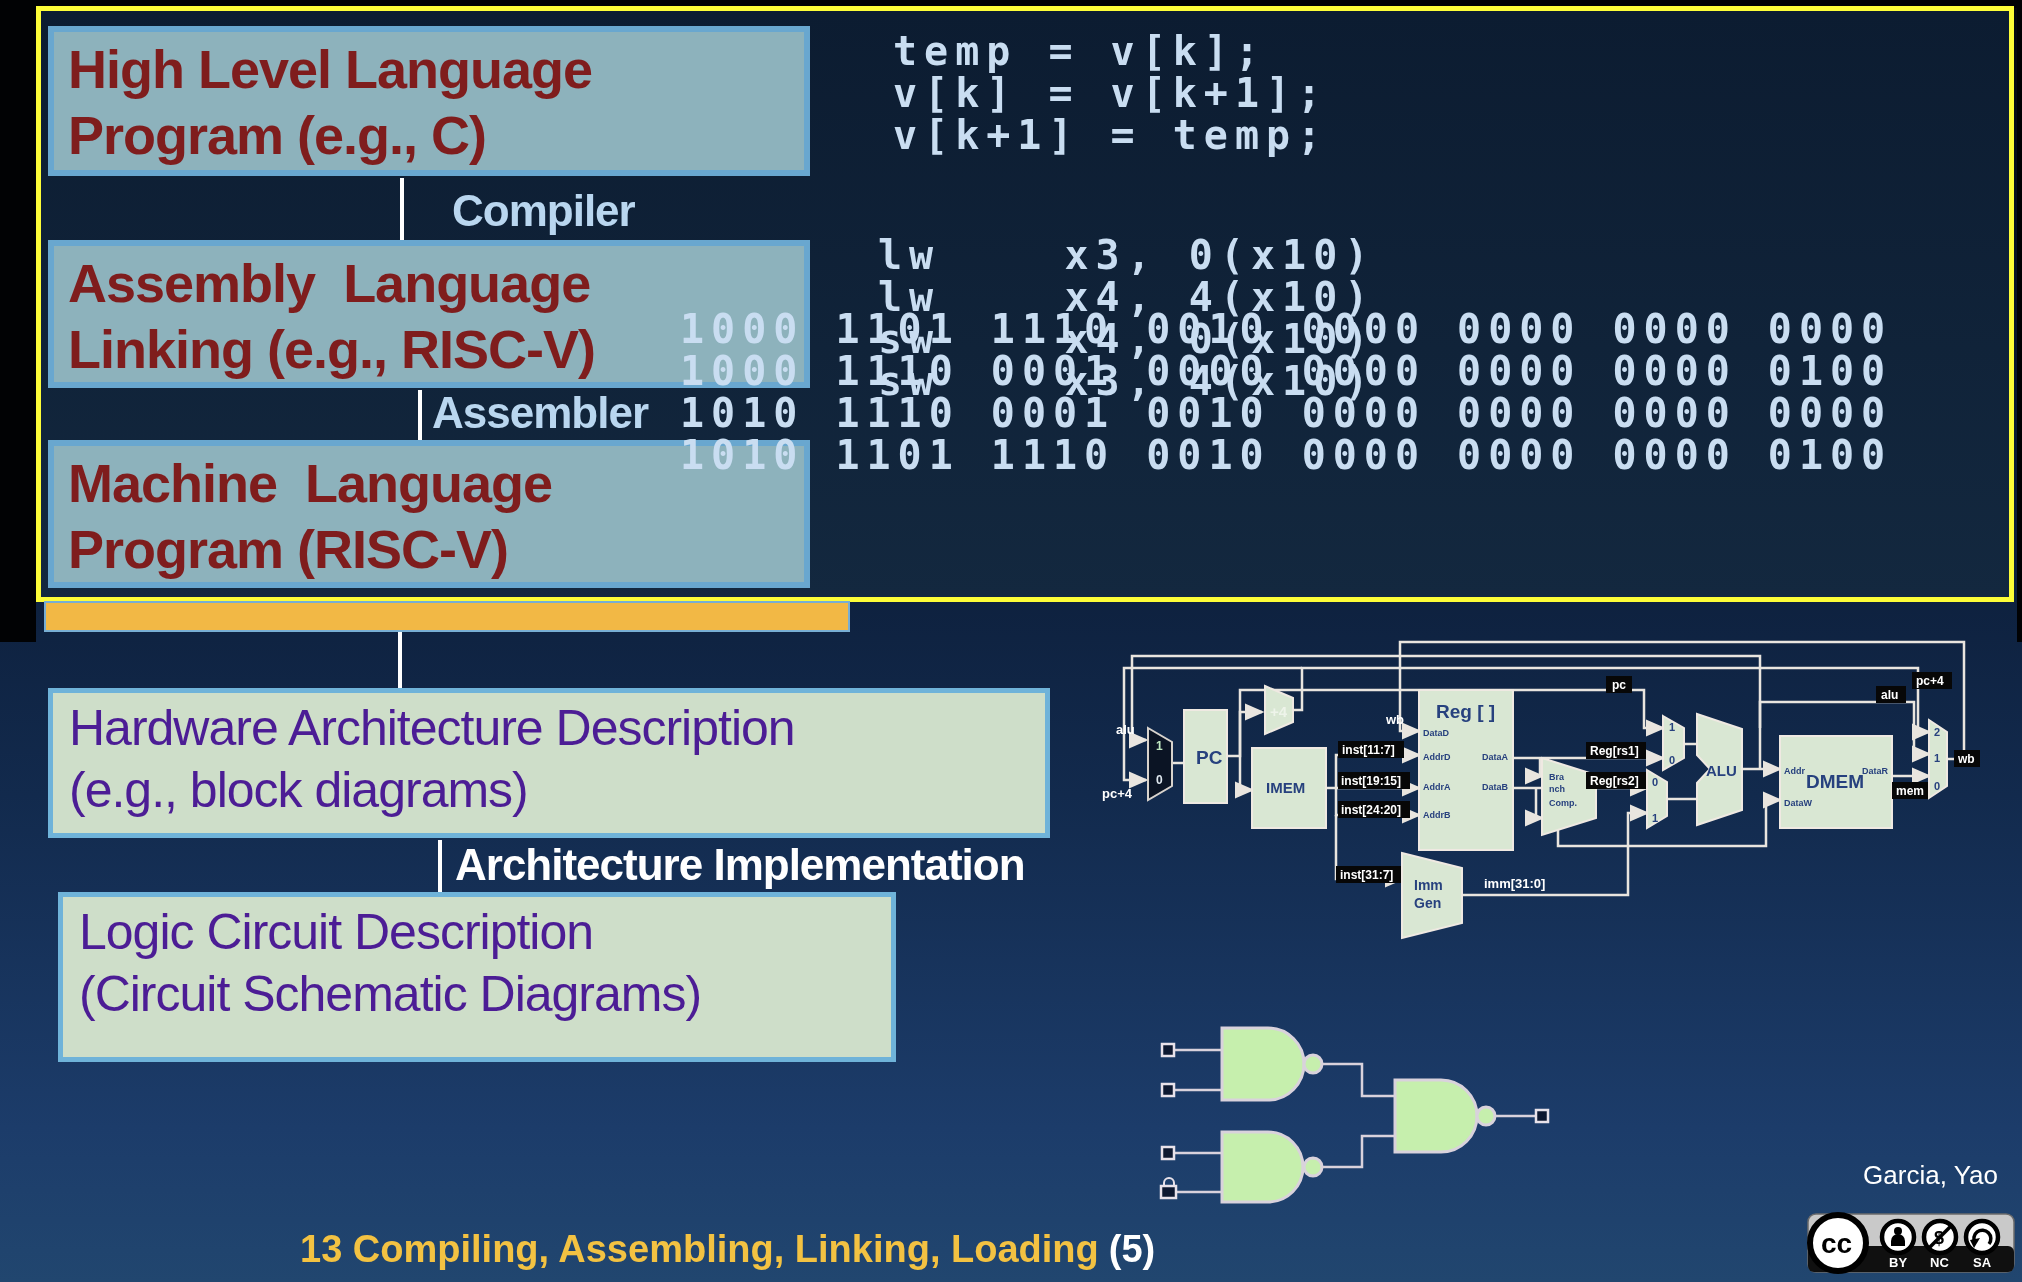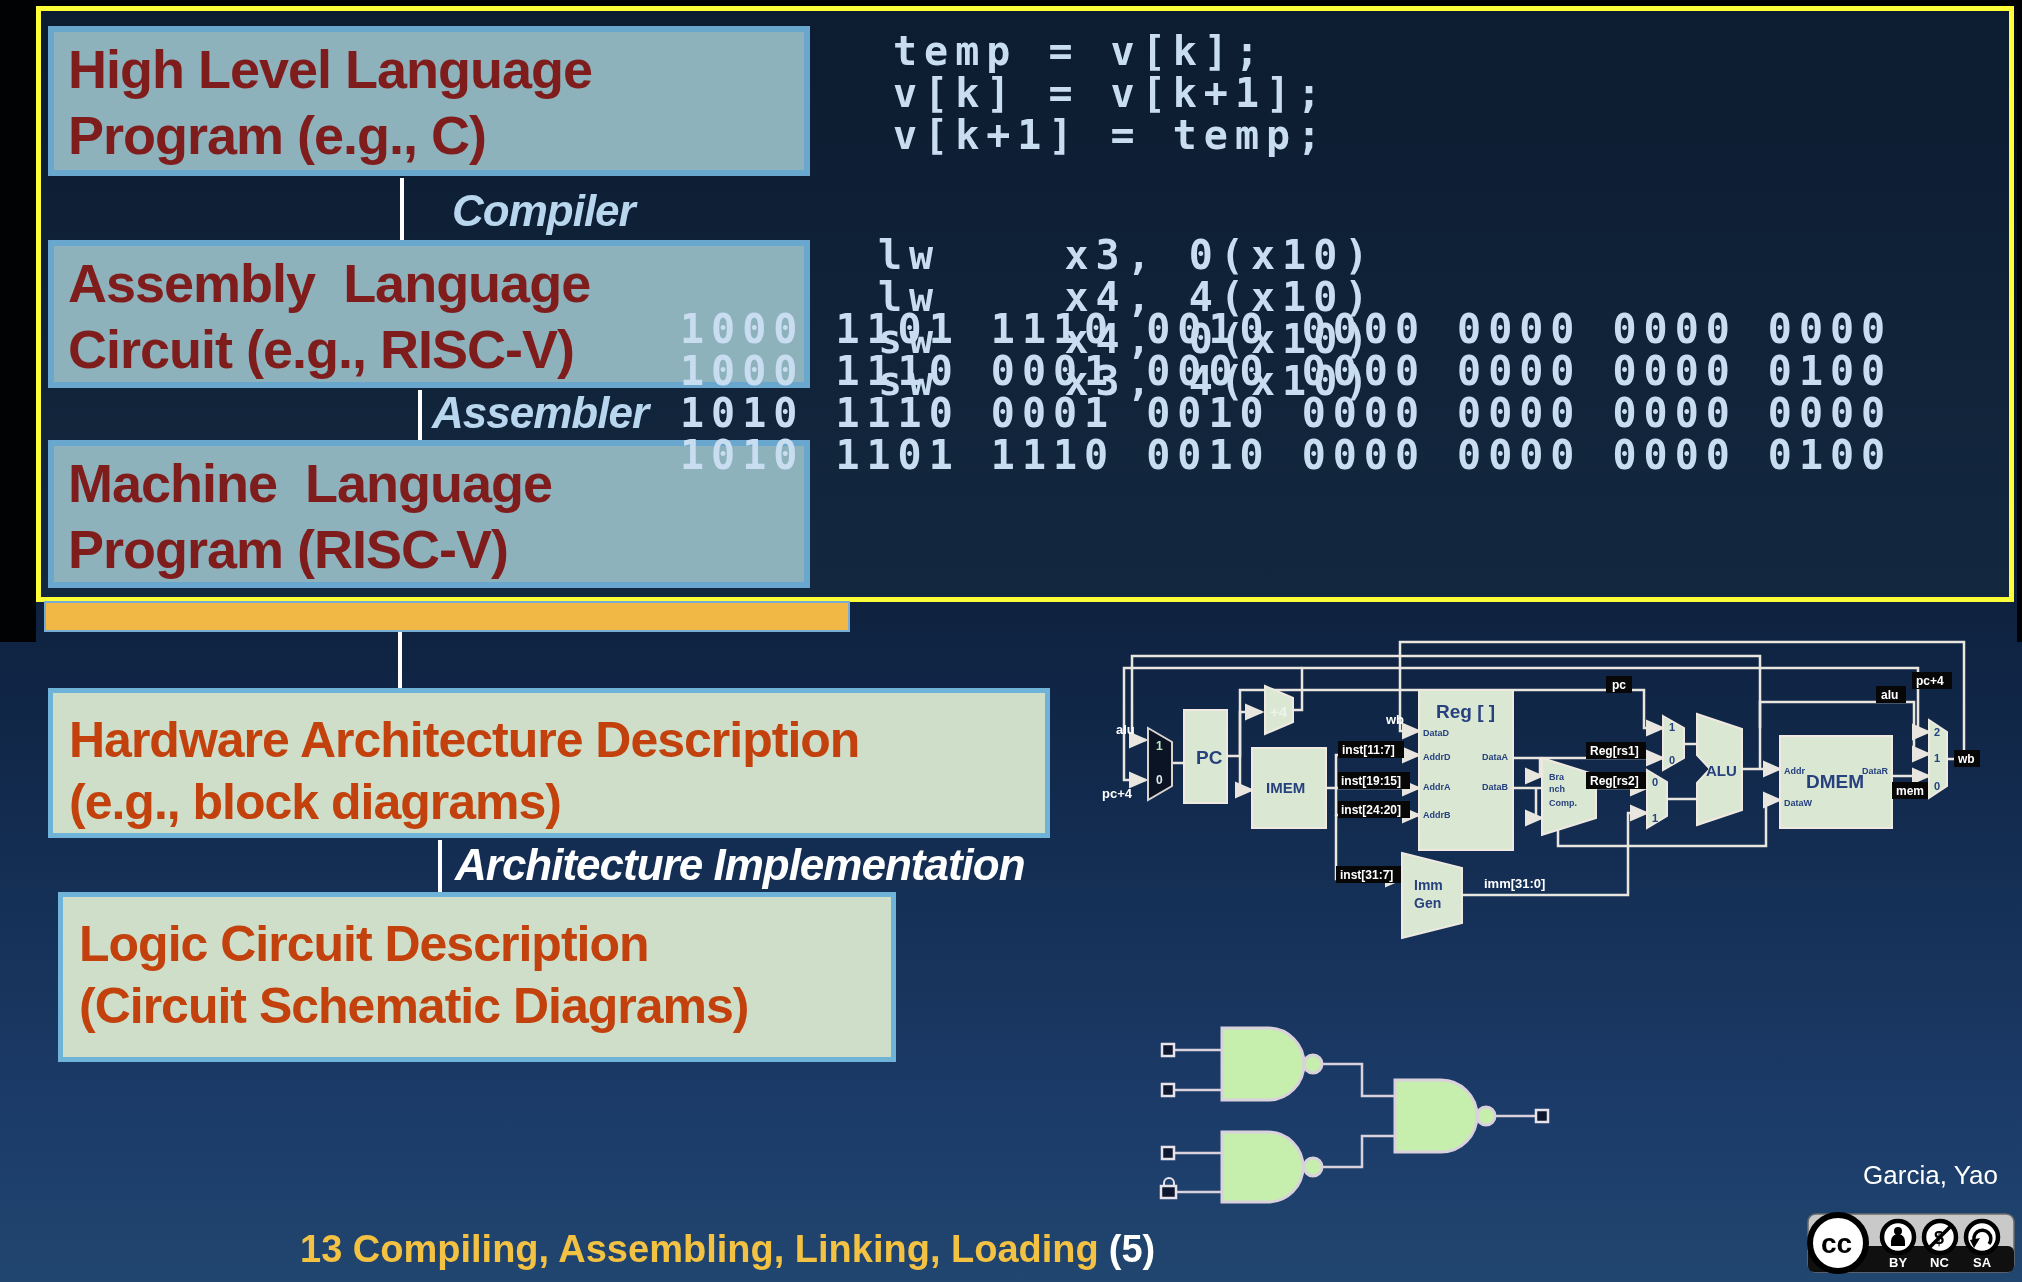--- a/index.html
+++ b/index.html
@@ -7,24 +7,24 @@
         background:linear-gradient(180deg,#04070d 0%,#0a1830 30%,#122a4d 62%,#1c3c6a 88%,#21466f 100%);
         font-family:"Liberation Sans",sans-serif;}
   .strip{position:absolute;background:#010204;}
   .yframe{position:absolute;left:36px;top:6px;width:1978px;height:596px;box-sizing:border-box;
           border:5px solid #fdfd38;background:linear-gradient(180deg,#0c1c31,#13283f);}
   .goldbar{position:absolute;left:44px;top:601px;width:806px;height:31px;background:#f2b845;
            border:2px solid #78aed3;box-sizing:border-box;}
   .bbox{position:absolute;background:#8db2bc;border:6px solid #69a7cf;box-sizing:border-box;
         color:#7f1d1d;font-weight:bold;font-size:54px;line-height:66px;padding:4px 0 0 14px;letter-spacing:-1px;}
   .gbox{position:absolute;background:#cedec9;border:5px solid #6fb3d9;box-sizing:border-box;
-        color:#c2410c;font-weight:bold;font-size:50px;line-height:62px;padding:16px 0 0 16px;letter-spacing:-1px;}
+        color:#4c1d95;font-weight:normal;font-size:50px;line-height:62px;padding:4px 0 0 16px;letter-spacing:-1px;}
   .bx-line{white-space:pre-wrap;}
   .vline{position:absolute;width:4px;background:#fff;}
-  .trans{position:absolute;font-style:italic;font-weight:bold;font-size:44px;color:#b9d6ef;letter-spacing:-1px;}
+  .trans{position:absolute;font-weight:bold;font-size:44px;color:#b9d6ef;letter-spacing:-1px;}
   .trans.white{color:#ffffff;}
   .code{position:absolute;font-family:"DejaVu Sans Mono",monospace;font-weight:bold;
         font-size:40px;line-height:42px;letter-spacing:7px;color:#c9ddf1;}
   .codeline{white-space:pre;}
   .footer{position:absolute;left:300px;top:1228px;font-weight:bold;font-size:38px;color:#f3c242;text-align:center;}
   .footer .pg{color:#ffffff;margin-left:10px;}
   .credits{position:absolute;right:24px;top:1160px;font-size:26px;color:#ffffff;}
   svg text{font-family:"Liberation Sans",sans-serif;}
   .blk{fill:#d9e7d3;stroke:#efe9e2;stroke-width:2;}
   .wire{fill:none;stroke:#e9e5df;stroke-width:2.5;}
@@ -54,21 +54,21 @@
   <div class="bbox" style="left:48px;top:26px;width:762px;height:150px">
     <div class="bx-line">High Level Language</div>
     <div class="bx-line">Program (e.g., C)</div>
   </div>
 
   <div class="vline" style="left:400px;top:178px;height:62px"></div>
   <div class="trans" style="left:452px;top:186px">Compiler</div>
 
   <div class="bbox" style="left:48px;top:240px;width:762px;height:148px">
     <div class="bx-line">Assembly  Language</div>
-    <div class="bx-line">Circuit (e.g., RISC-V)</div>
+    <div class="bx-line">Linking (e.g., RISC-V)</div>
   </div>
 
   <div class="vline" style="left:418px;top:390px;height:50px"></div>
   <div class="trans" style="left:432px;top:388px">Assembler</div>
 
   <div class="bbox" style="left:48px;top:440px;width:762px;height:148px">
     <div class="bx-line">Machine  Language</div>
     <div class="bx-line">Program (RISC-V)</div>
   </div>
 

